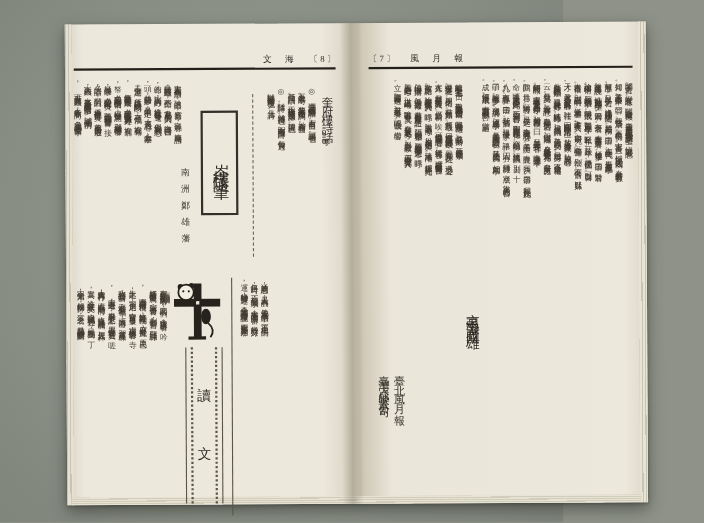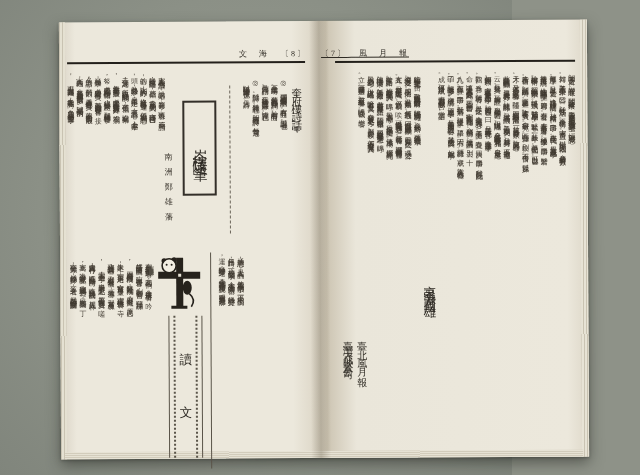--- a/index.html
+++ b/index.html
@@ -20,21 +20,21 @@
     background:repeating-linear-gradient(90deg,#e7e3d5 0 2px,#c9c3b2 2px 3px);}
   .edge-bottom{position:absolute;left:4px;right:6px;bottom:0;height:7px;
     background:repeating-linear-gradient(180deg,#e6e2d4 0 1px,#d2ccbb 1px 2px);}
   .gutter{position:absolute;left:250px;top:0;width:20px;height:100%;
     background:linear-gradient(90deg,rgba(85,75,55,0) 0%,rgba(85,75,55,.28) 50%,rgba(85,75,55,0) 100%);}
   .page{position:absolute;top:0;height:100%;color:#3b362e;}
   .page-l{left:0;width:258px;}
   .page-r{left:260px;width:268px;}
   .hdr{position:absolute;top:27px;font-size:8px;letter-spacing:2px;color:#2f2b24;white-space:nowrap;}
   .hdr-l{right:10px;}
-  .hdr-r{left:2px;text-decoration:underline;}
+  .hdr-r{left:16px;}
   .rule{position:absolute;top:40px;height:0;border-top:2px solid #23201b;}
   .rule-l{left:8px;right:12px;}
   .rule-r{left:16px;right:12px;}
   .vcols{writing-mode:vertical-rl;text-orientation:upright;position:absolute;}
   .vcols > div{font-size:7px;line-height:9.3px;letter-spacing:0.8px;color:#403a31;}
   
   .shihua{top:58px;right:14px;height:172px;}
   .shihua-title{font-size:10.5px !important;letter-spacing:8px !important;line-height:14px !important;color:#2c2822 !important;padding-left:2px;}
   .shihua-part{font-size:7px;letter-spacing:1px;}
   .dashdiv{position:absolute;left:170px;top:64px;height:148px;width:0;border-left:1px dashed #6b655a;}

